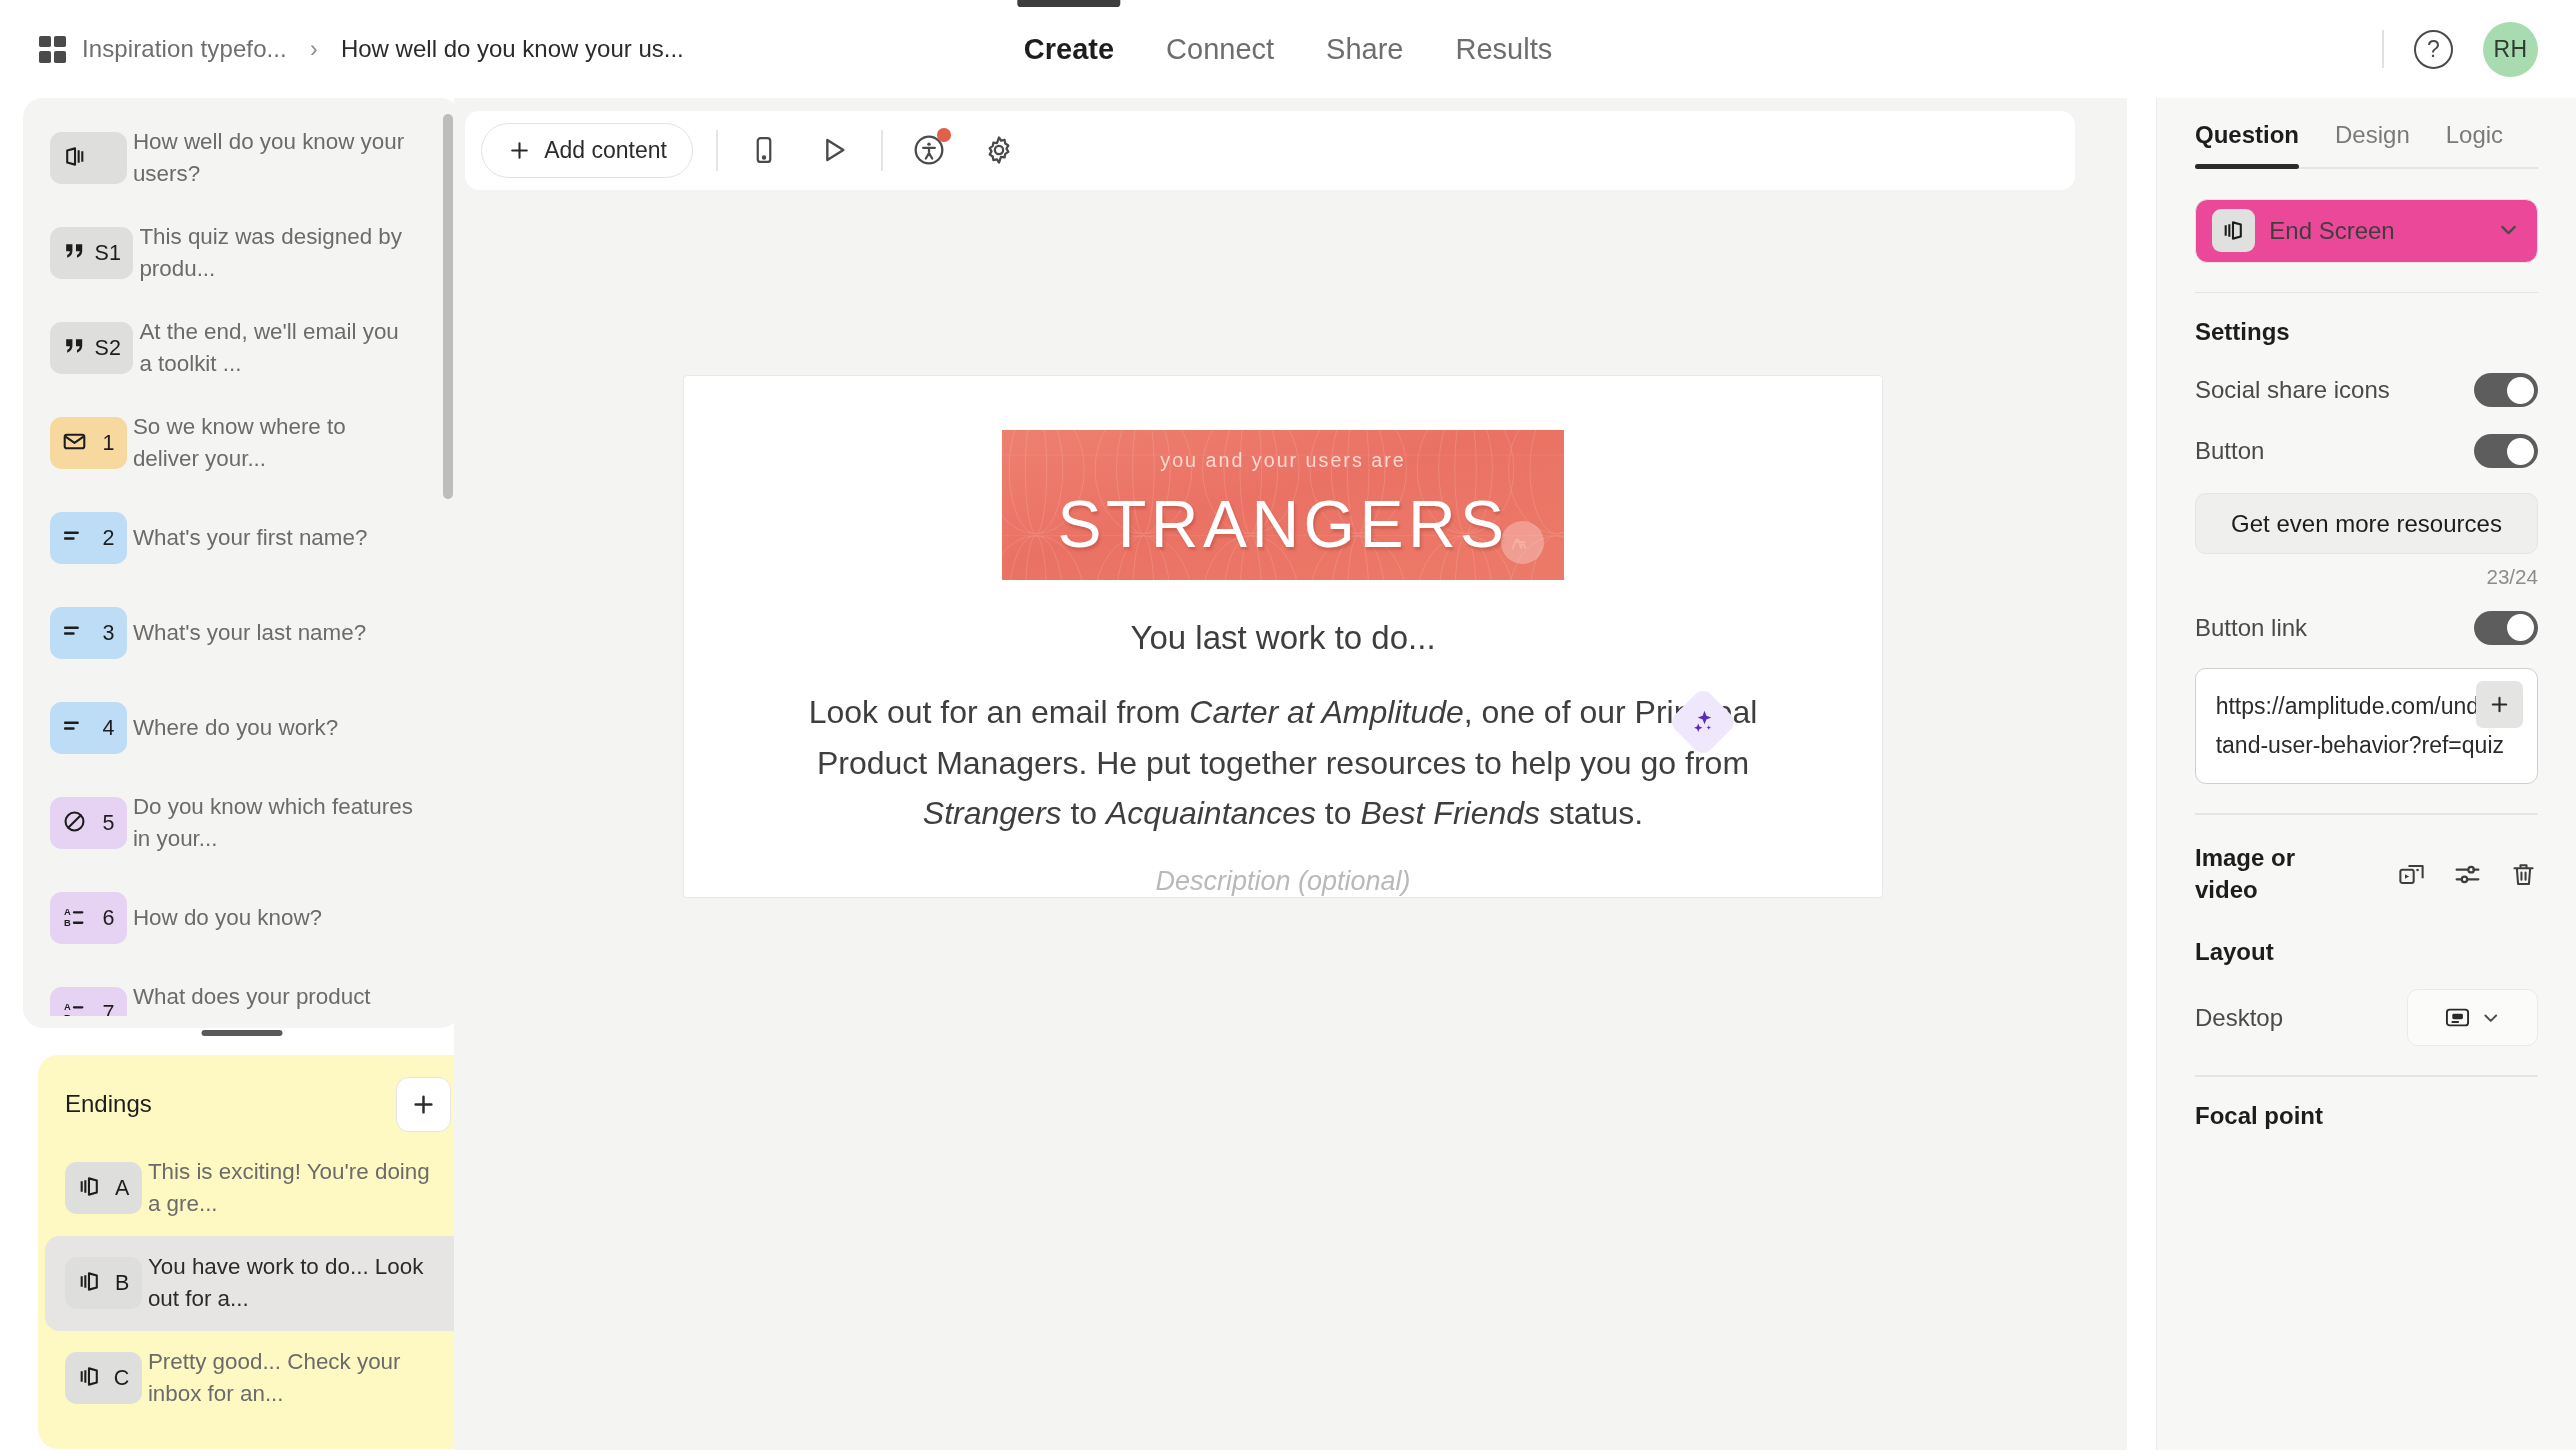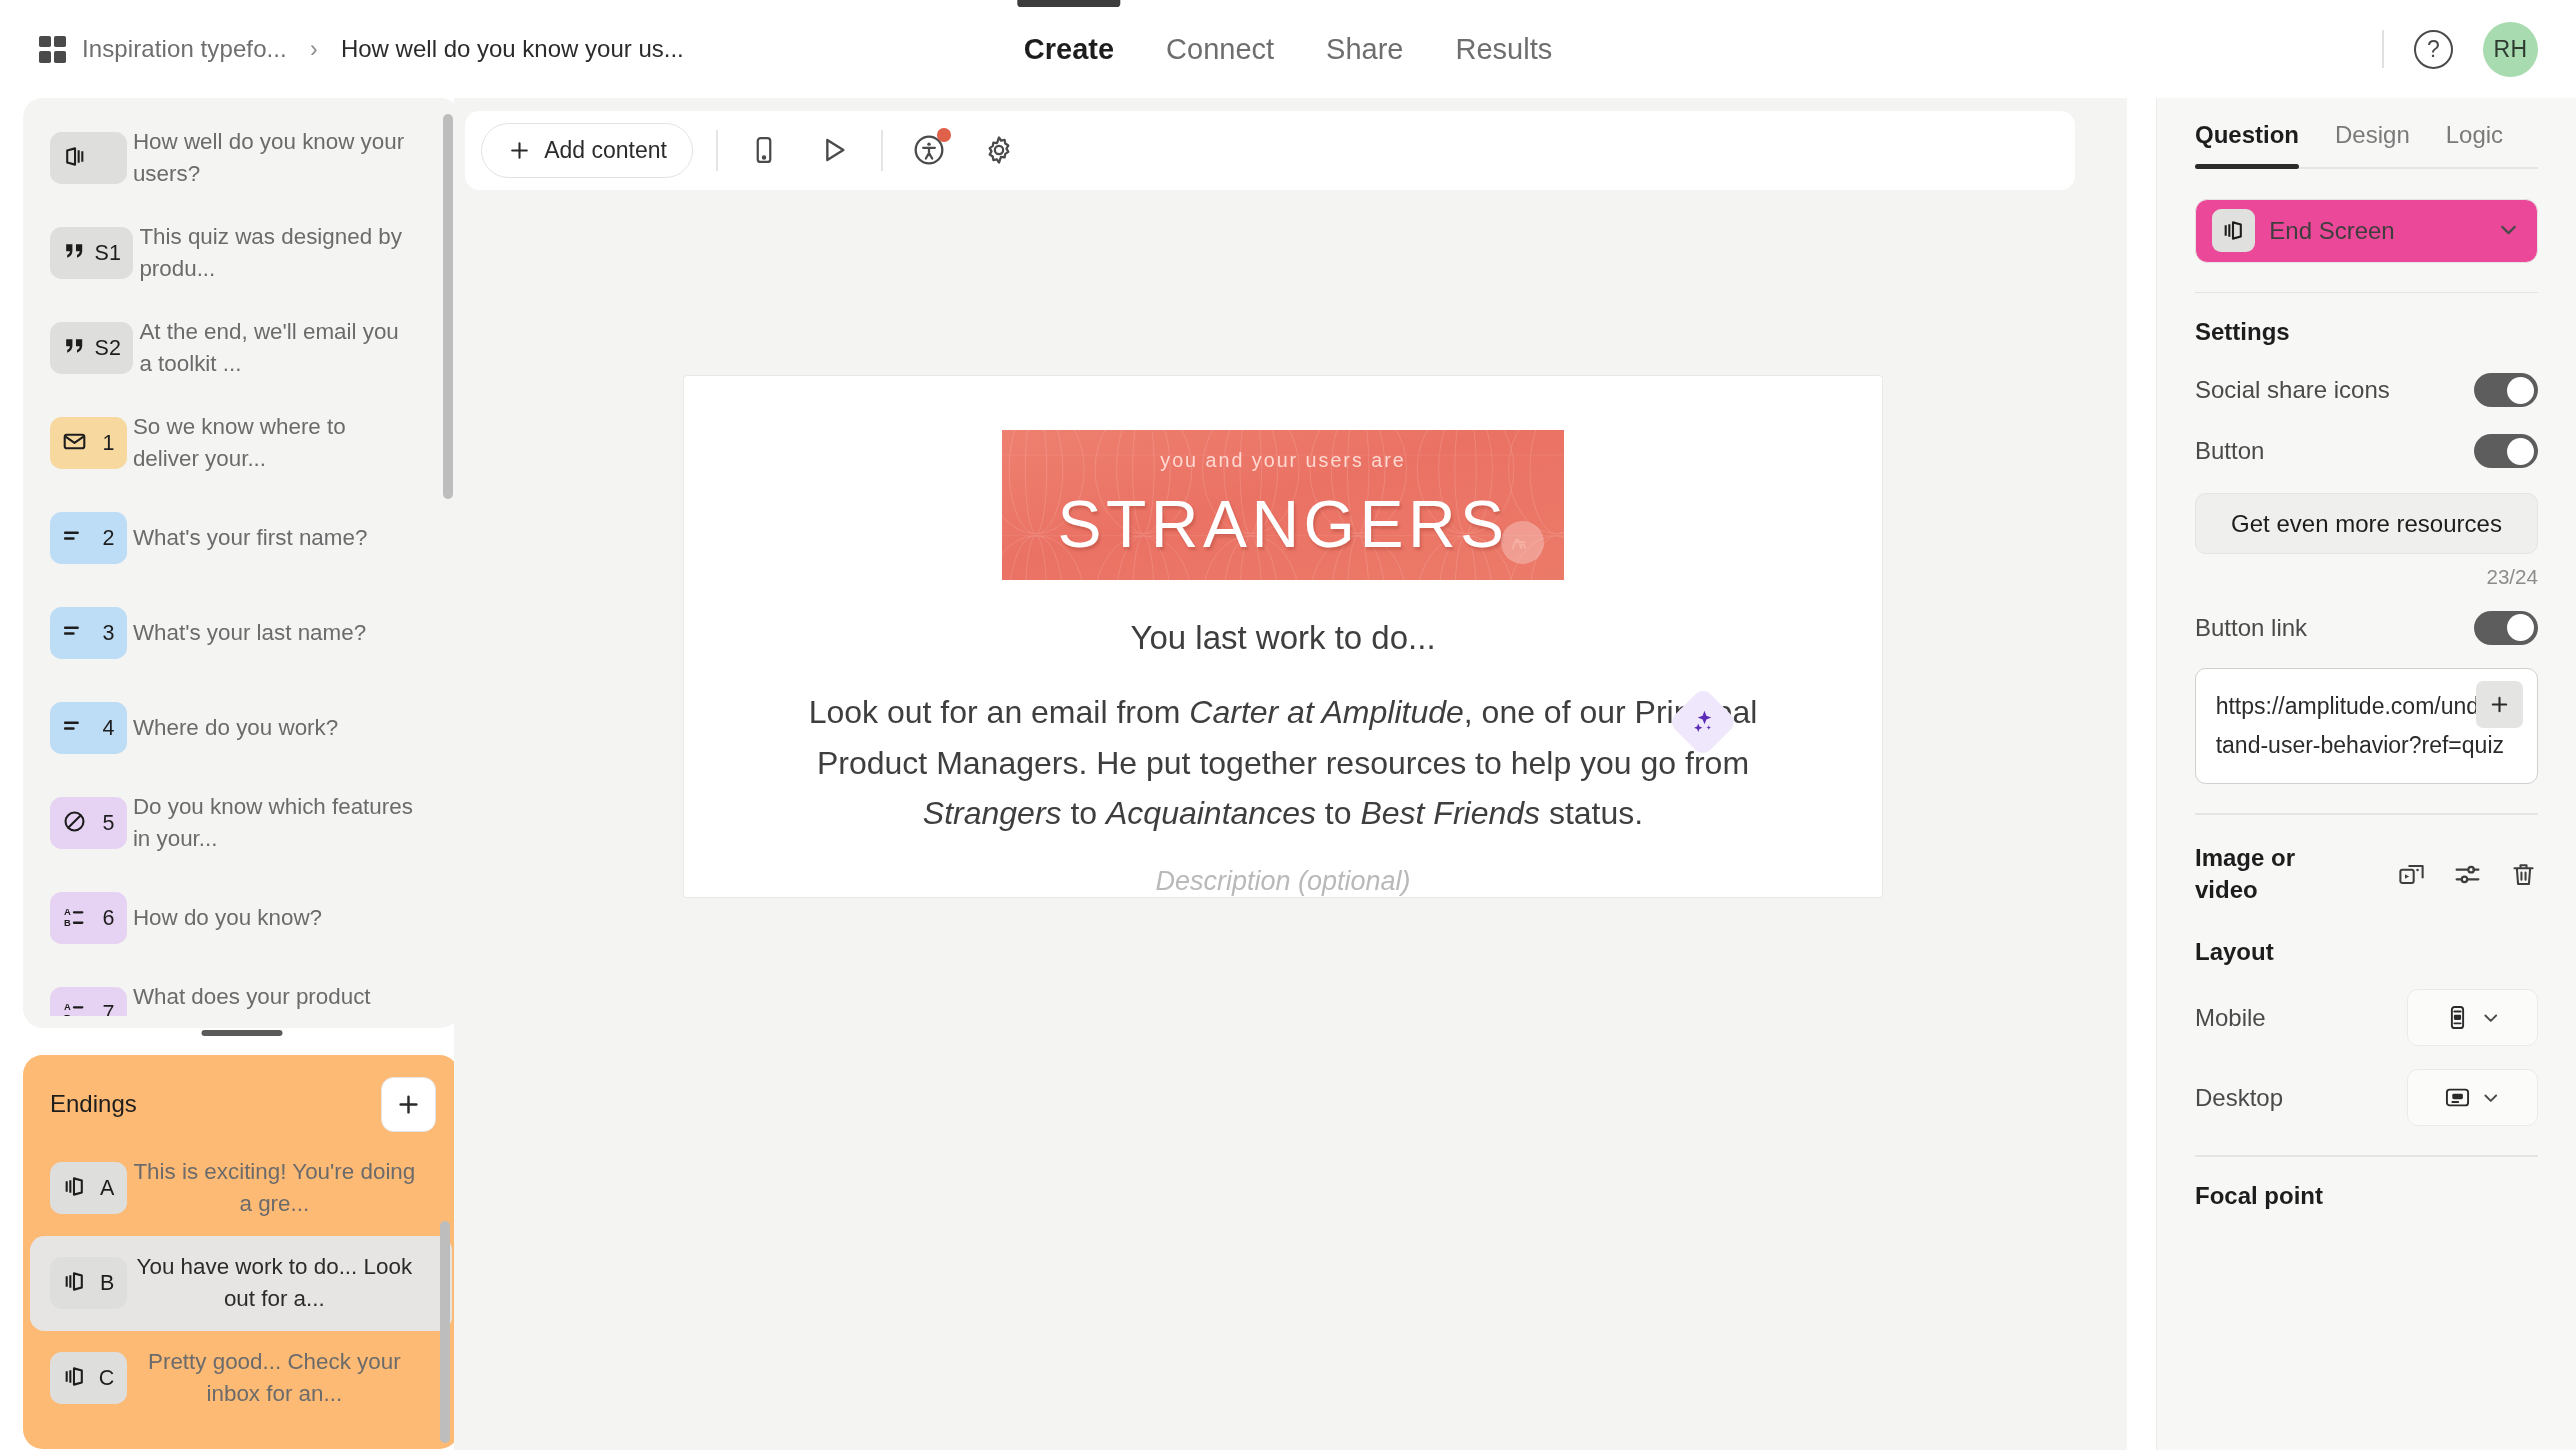--- a/index.html
+++ b/index.html
@@ -96,22 +96,22 @@
     right: 7.2px;
   }
 
   .drag-handle {
     position: absolute; left: 50%; transform: translateX(-50%);
     width: 81px; height: 6.3px; border-radius: 3.6px; background: #5a5a5a;
     top: 932px;
   }
 
   .panel-endings {
-    position: absolute; top: 957px; left: 23px; width: 436px; height: 394px;
-    background: #fdba74; border-radius: 19.7px; overflow: hidden; text-align: center;
+    position: absolute; top: 957px; left: 38px; width: 436px; height: 394px;
+    background: #fef9c3; border-radius: 19.7px; overflow: hidden;
   }
   .endings-head {
     display: flex; align-items: center; justify-content: space-between;
     padding: 21.5px 23px 9px 27px;
   }
   .endings-title { font-size: 24px; color: #1d1d1d; }
   .add-btn {
     width: 55px; height: 55px; border-radius: 12.5px; background: #ffffff;
     border: 1.8px solid #e6e5e3; display: flex; align-items: center;
     justify-content: center; cursor: pointer;
@@ -650,33 +650,20 @@
       <span>
         <svg viewBox="0 0 24 24" width="29" height="29" fill="none" stroke="#3e3e3e" stroke-width="1.7" stroke-linecap="round" stroke-linejoin="round">
             <path d="M4.5 6.8h15M9.5 6.8V4.4h5v2.4M6.5 6.8l1 13h9l1-13M10.3 10.3v6M13.7 10.3v6"></path>
           </svg>
       </span>
     </span>
   </div>
 
   <div class="rp-section-title" style="margin-top:32px;">Layout</div>
 
-  <div class="layout-row">
-    <span class="layout-label">Mobile</span>
-    <span class="layout-select">
-      <svg viewBox="0 0 24 24" width="27" height="27" fill="none" stroke="#2b2b2b" stroke-width="1.7" stroke-linecap="round">
-          <rect x="7" y="2.6" width="10" height="18.8" rx="2.4"></rect>
-          <rect x="8.8" y="9.6" width="6.4" height="4.6" rx="1" fill="#2b2b2b" stroke="none"></rect>
-          <path d="M9.2 6.6h5.6M9.2 17.2h5.6"></path>
-        </svg>
-      <svg viewBox="0 0 24 24" width="21.5" height="21.5" fill="none" stroke="#4a4a4a" stroke-width="2.1" stroke-linecap="round" stroke-linejoin="round">
-          <path d="M6 9.5l6 6 6-6"></path>
-        </svg>
-    </span>
-  </div>
 
   <div class="layout-row">
     <span class="layout-label">Desktop</span>
     <span class="layout-select">
       <svg viewBox="0 0 24 24" width="27" height="27" fill="none" stroke="#2b2b2b" stroke-width="1.7" stroke-linecap="round">
           <rect x="2.6" y="5" width="18.8" height="14" rx="2.4"></rect>
           <rect x="7.4" y="8.6" width="9.4" height="5" rx="1.3" fill="#2b2b2b" stroke="none"></rect>
           <path d="M7.4 16h5.2"></path>
         </svg>
       <svg viewBox="0 0 24 24" width="21.5" height="21.5" fill="none" stroke="#4a4a4a" stroke-width="2.1" stroke-linecap="round" stroke-linejoin="round">

